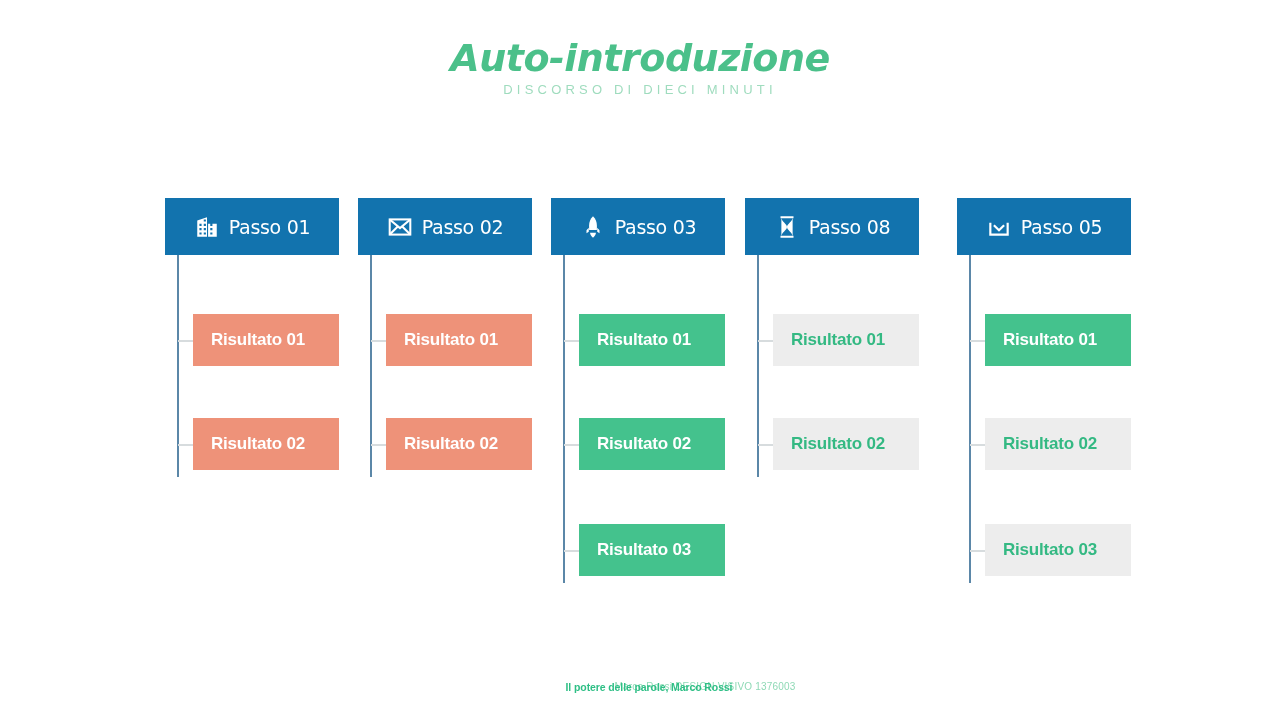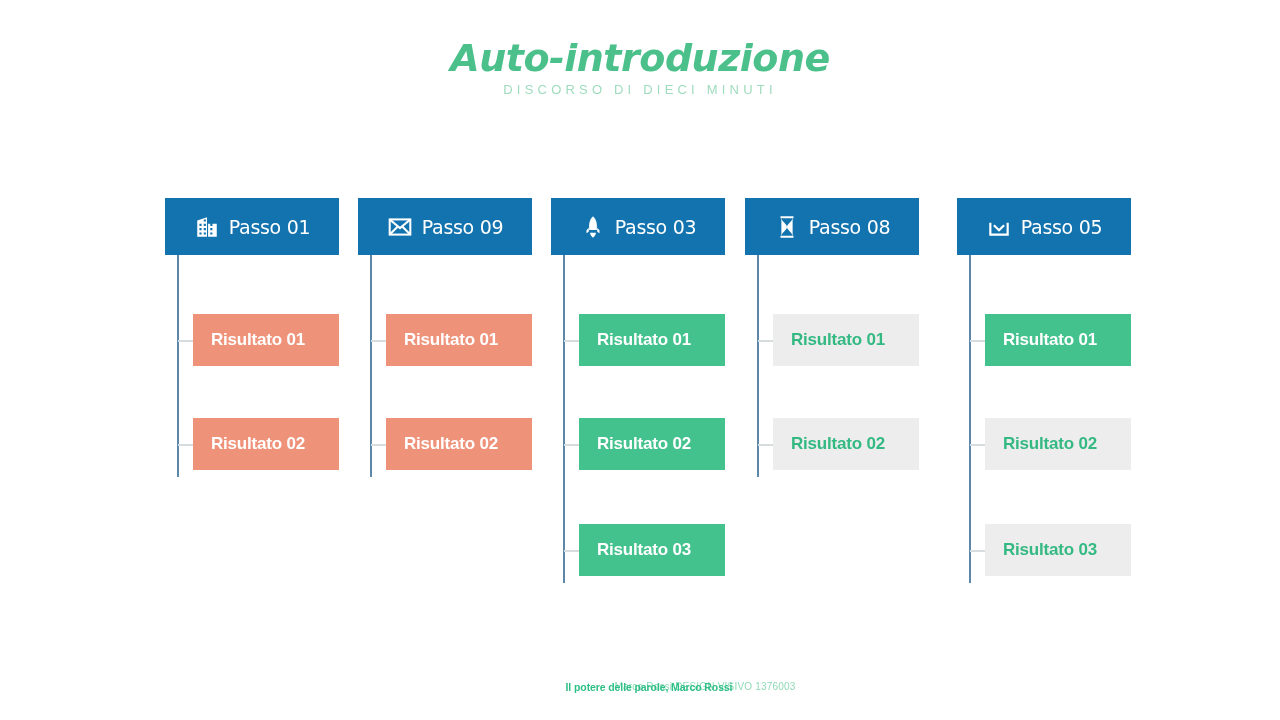--- a/index.html
+++ b/index.html
@@ -224,21 +224,21 @@
       <div class="stub" style="top:142px;"></div>
       <div class="stub" style="top:246px;"></div>
 
       <div class="step-header">
         <span class="step-icon">
           <svg viewBox="0 0 24 24" fill="none" stroke="currentColor" stroke-width="1.9" aria-hidden="true">
             <rect x="2.5" y="5" width="19" height="14"></rect>
             <path d="M2.5 5l9.5 8 9.5-8M2.5 19l7-7M21.5 19l-7-7"></path>
           </svg>
         </span>
-        <span class="step-label">Passo 09</span>
+        <span class="step-label">Passo 02</span>
       </div>
 
       <div class="result r-salmon slot-1">
         <span class="result-label">Risultato 01</span>
       </div>
       <div class="result r-salmon slot-2">
         <span class="result-label">Risultato 02</span>
       </div>
     </div>
 

